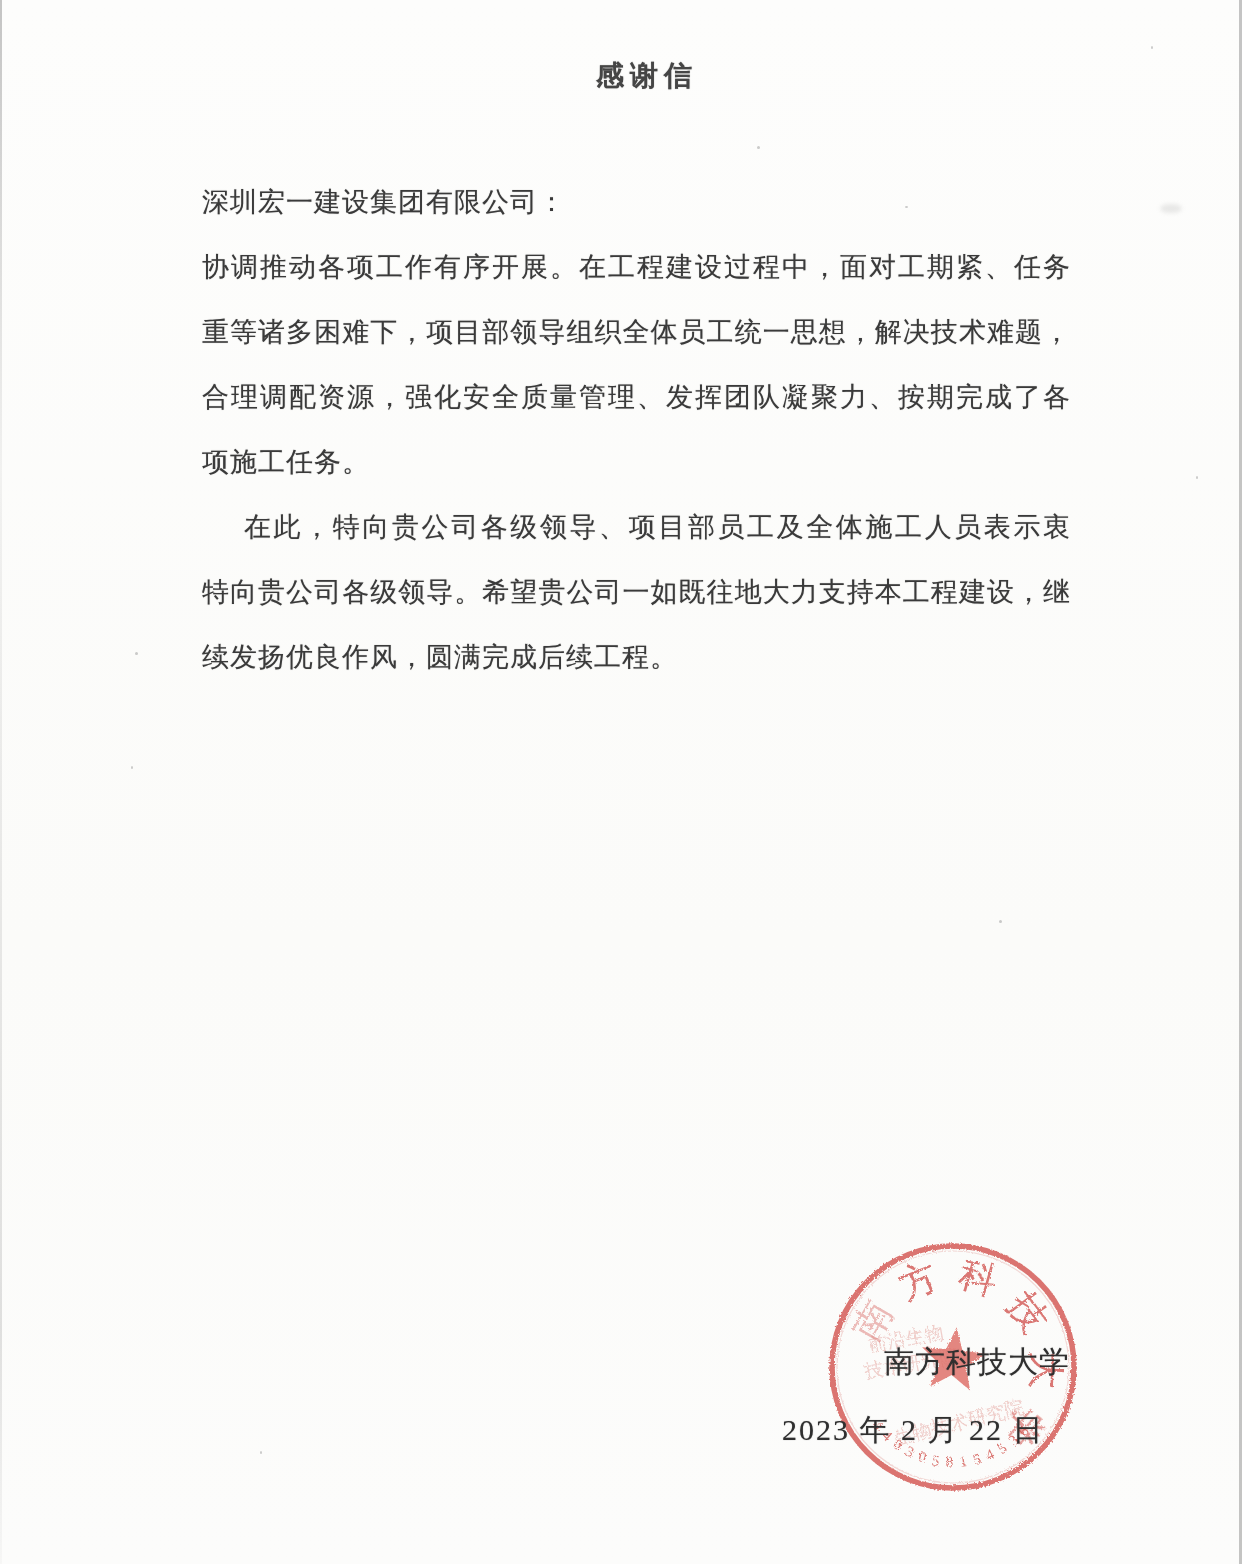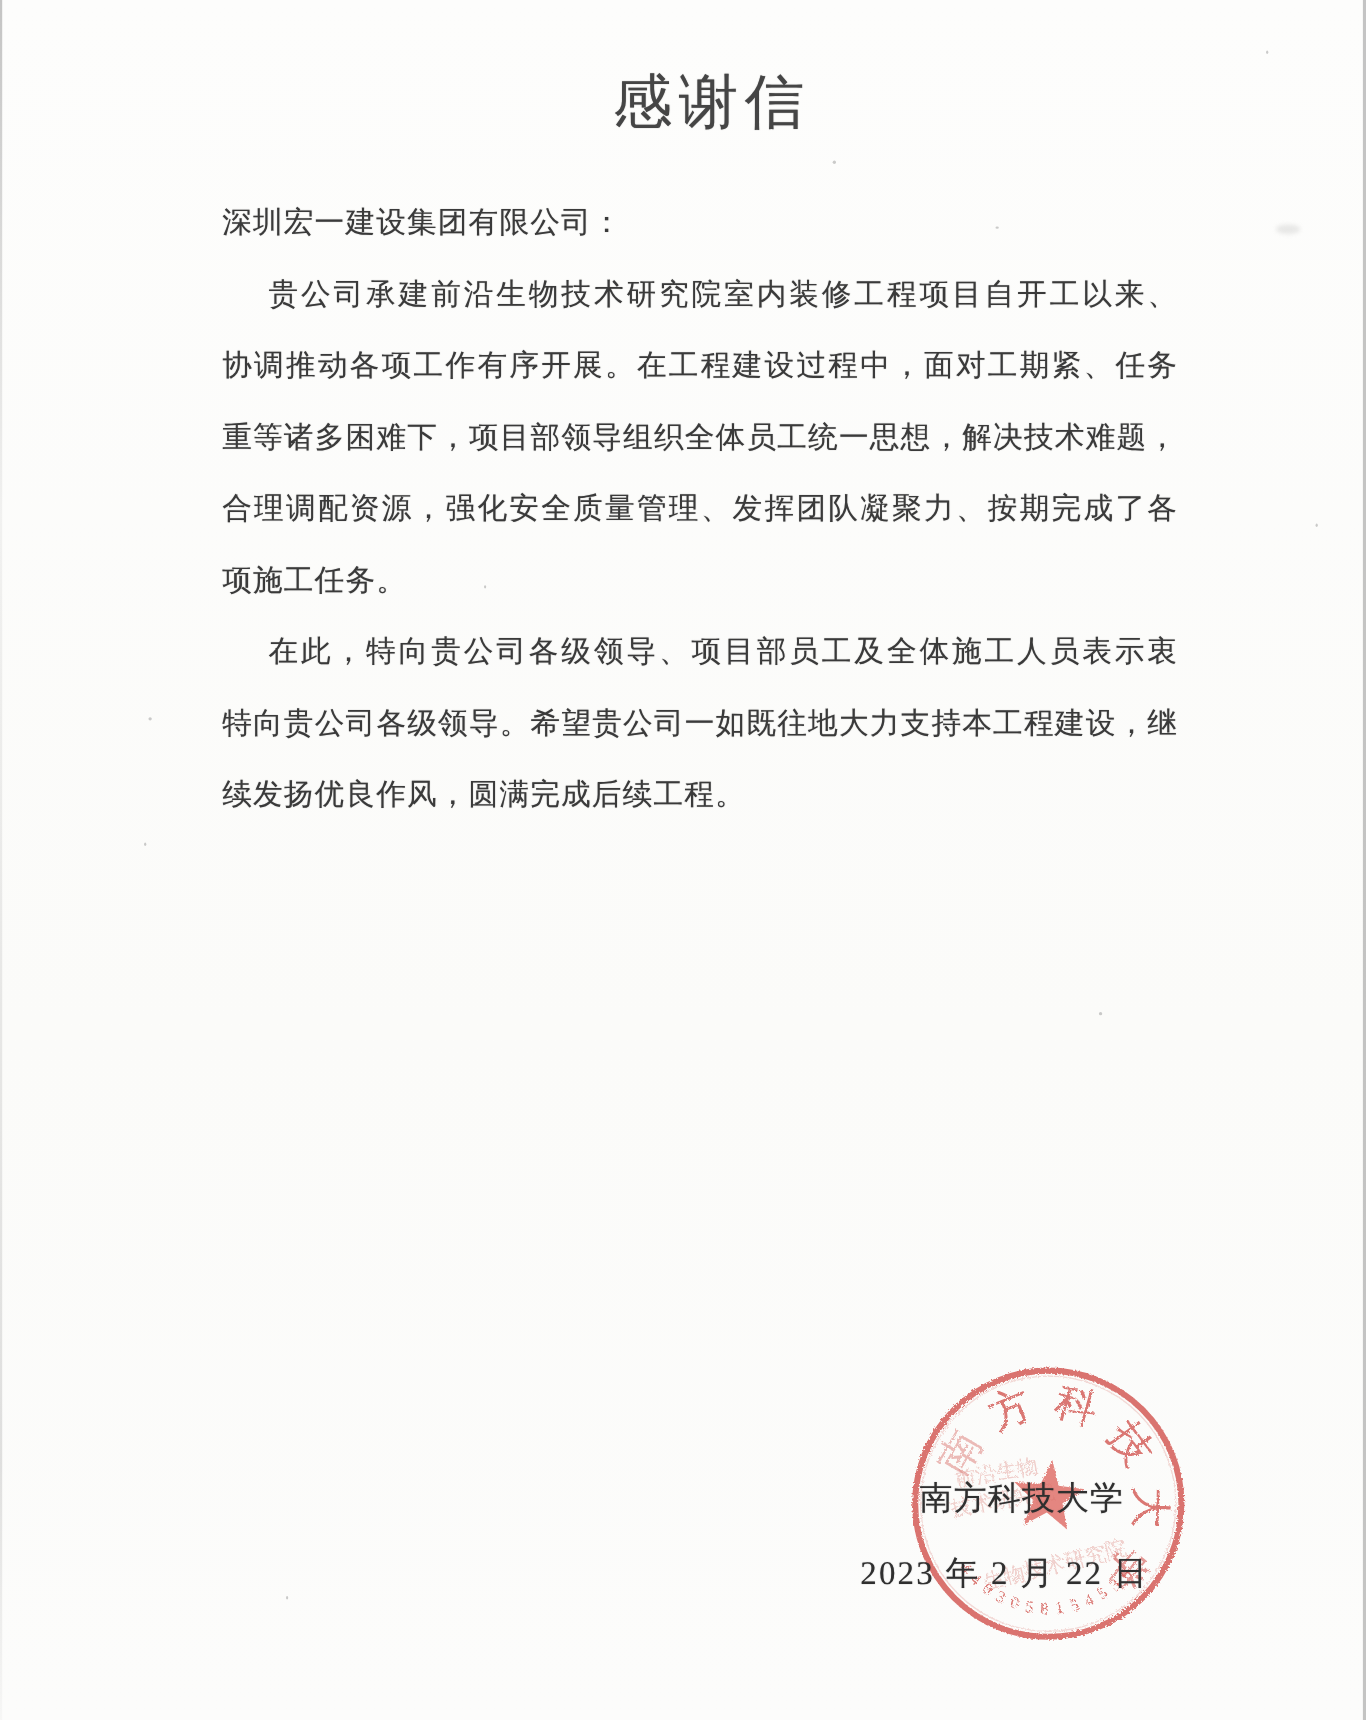--- a/index.html
+++ b/index.html
@@ -14,37 +14,37 @@
   .edge-right{position:absolute;top:0;right:0;width:3px;height:100%;
     background:rgba(150,150,150,.55);}
   .edge-left{position:absolute;top:0;left:0;width:2px;height:100%;
     background:linear-gradient(180deg,rgba(140,140,140,.5),rgba(180,180,180,.15) 30%,rgba(170,170,170,.35) 85%,rgba(200,200,200,.1));}
   .speck{position:absolute;border-radius:50%;background:rgba(110,110,110,.35);}
   .smudge{position:absolute;background:rgba(140,140,140,.18);border-radius:50%;filter:blur(2px);}
 
   .title{
     position:absolute;top:57px;left:0;width:1242px;
     text-align:center;padding-left:52px;box-sizing:border-box;
-    font-size:54px;font-weight:normal;letter-spacing:6px;
+    font-size:28px;font-weight:bold;letter-spacing:6px;
     color:#454545;text-shadow:0 0 1px rgba(50,50,50,.55);
   }
   .body-text{
     position:absolute;left:202px;top:170px;width:869px;
     font-size:27px;color:#3a3a3a;
     text-shadow:0 0 1px rgba(55,55,55,.45);
   }
   .line{height:65px;line-height:65px;letter-spacing:1px;white-space:nowrap;}
   .fill{text-align:justify;text-align-last:justify;white-space:normal;
         text-justify:inter-character;}
   .indent{padding-left:42px;}
 
   .sig-org{
     position:absolute;left:836px;top:1342px;z-index:3;
     font-size:30px;letter-spacing:1px;color:#2f2f2f;
-    text-shadow:0 0 1px rgba(45,45,45,.5);white-space:nowrap;
+    text-shadow:0 0 1px rgba(45,45,45,.5);white-space:nowrap;padding-left:48px;
   }
   .sig-date{
     position:absolute;left:782px;top:1410px;z-index:3;
     font-size:30px;letter-spacing:2px;color:#2f2f2f;
     text-shadow:0 0 1px rgba(45,45,45,.5);white-space:nowrap;
   }
   .seal{position:absolute;left:823px;top:1237px;width:260px;height:260px;z-index:2;
         opacity:.93;}
   .seal text{font-family:"Liberation Serif", serif;}
 </style>
@@ -63,21 +63,20 @@
   <div class="speck" style="left:440px;top:532px;width:2px;height:3px;"></div>
   <div class="speck" style="left:999px;top:920px;width:3px;height:3px;"></div>
   <div class="speck" style="left:1196px;top:476px;width:2px;height:3px;"></div>
   <div class="speck" style="left:260px;top:1451px;width:2px;height:3px;"></div>
   <div class="speck" style="left:905px;top:206px;width:3px;height:2px;"></div>
 
   <div class="title">感谢信</div>
 
   <div class="body-text">
     <div class="line">深圳宏一建设集团有限公司：</div>
-    <div class="line fill indent">贵公司承建前沿生物技术研究院室内装修工程项目自开工以来、</div>
     <div class="line fill">协调推动各项工作有序开展。在工程建设过程中，面对工期紧、任务</div>
     <div class="line fill">重等诸多困难下，项目部领导组织全体员工统一思想，解决技术难题，</div>
     <div class="line fill">合理调配资源，强化安全质量管理、发挥团队凝聚力、按期完成了各</div>
     <div class="line">项施工任务。</div>
     <div class="line fill indent">在此，特向贵公司各级领导、项目部员工及全体施工人员表示衷</div>
     <div class="line fill">特向贵公司各级领导。希望贵公司一如既往地大力支持本工程建设，继</div>
     <div class="line">续发扬优良作风，圆满完成后续工程。</div>
   </div>
 
   <svg class="seal" viewBox="0 0 260 260">

